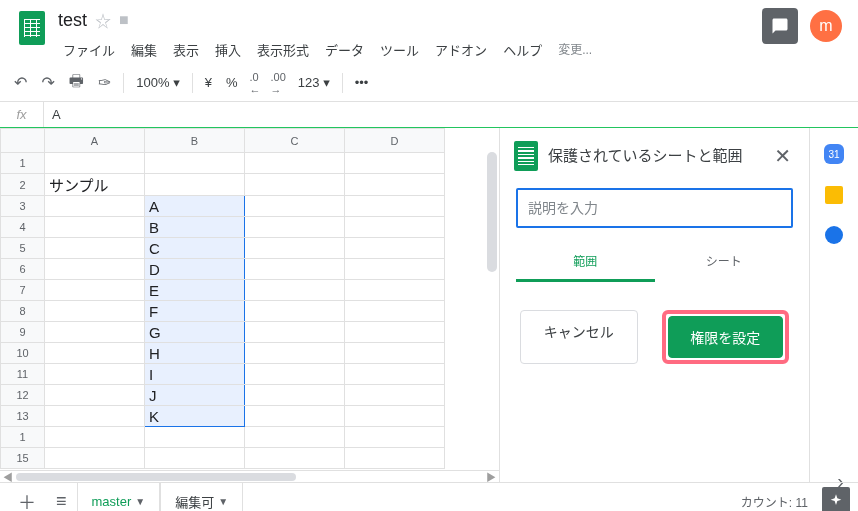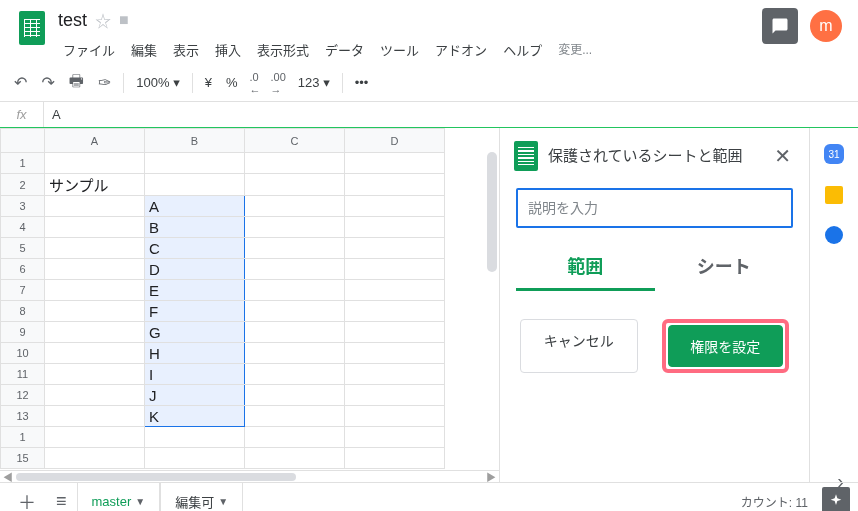--- a/index.html
+++ b/index.html
@@ -61,21 +61,21 @@
 .panel { width: 310px; display:flex; flex-direction:column; border-right:1px solid #e0e0e0; }
 .panel-header { display:flex; align-items:center; padding: 12px 14px 8px; gap: 10px; }
 .panel-logo { width: 24px; height: 30px; background:#0f9d58; border-radius:2px; position:relative; flex-shrink:0; }
 .panel-logo::after { content:""; position:absolute; top:6px; left:4px; right:4px; bottom:6px; background: repeating-linear-gradient(#fff,#fff 1.2px, transparent 1.2px, transparent 3.5px); }
 .panel-title { font-size: 15px; color:#3c4043; line-height:1.3; flex:1; }
 .panel-close { font-size: 20px; color:#5f6368; cursor:pointer; padding:4px; }
 .panel-body { padding: 8px 16px; }
 .desc-input { width: 100%; border: 2px solid #1a73e8; padding: 10px; font-size:14px; outline:none; border-radius:2px; }
 .desc-input::placeholder { color:#80868b; }
 .tabs { display:flex; margin-top: 14px; }
-.tab { flex:1; text-align:center; padding: 10px 0; font-size:18px; cursor:pointer;font-weight:bold; }
+.tab { flex:1; text-align:center; padding: 10px 0; font-size:12px; cursor:pointer; }
 .tab.active { color:#0f9d58; border-bottom: 3px solid #0f9d58; }
 .tab.inactive { color:#5f6368; }
 .range-row { margin-top: 26px; display:flex; align-items:center; border:1px solid #dadce0; border-radius:4px; padding: 10px 12px; }
 .range-val { flex:1; font-size:14px; }
 .range-icon { width:18px; height:18px; border:1.5px solid #0f9d58; position:relative; }
 .range-icon::before, .range-icon::after { content:""; position:absolute; background:#0f9d58; }
 .range-icon::before { left:50%; top:0; bottom:0; width:1.5px; transform:translateX(-50%); }
 .range-icon::after { top:50%; left:0; right:0; height:1.5px; transform:translateY(-50%); }
 .btn-row { display:flex; gap: 24px; margin-top: 24px; padding: 4px; background:#fff;justify-content:flex-end; }
 .btn { flex:1; padding: 10px 0; text-align:center; font-size:14px; border-radius:4px; cursor:pointer; border:1px solid #dadce0; }

